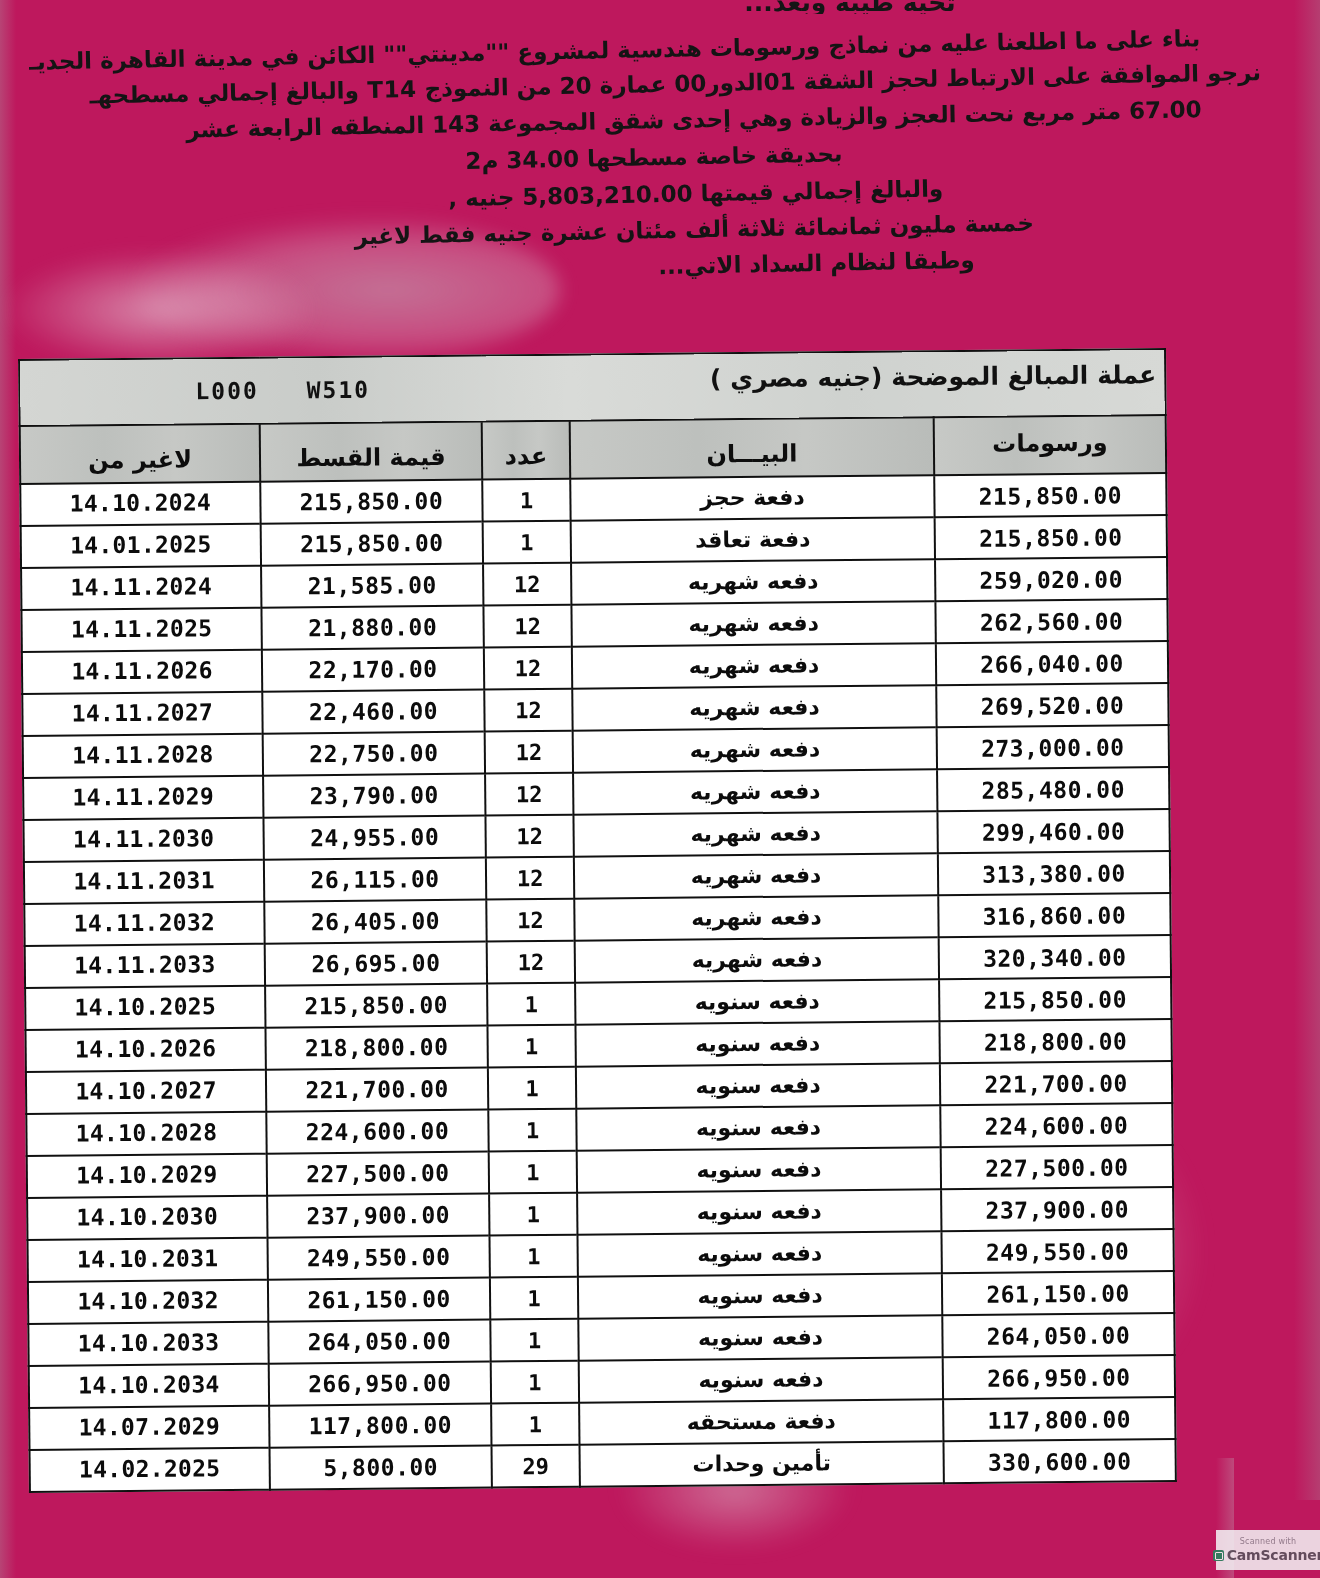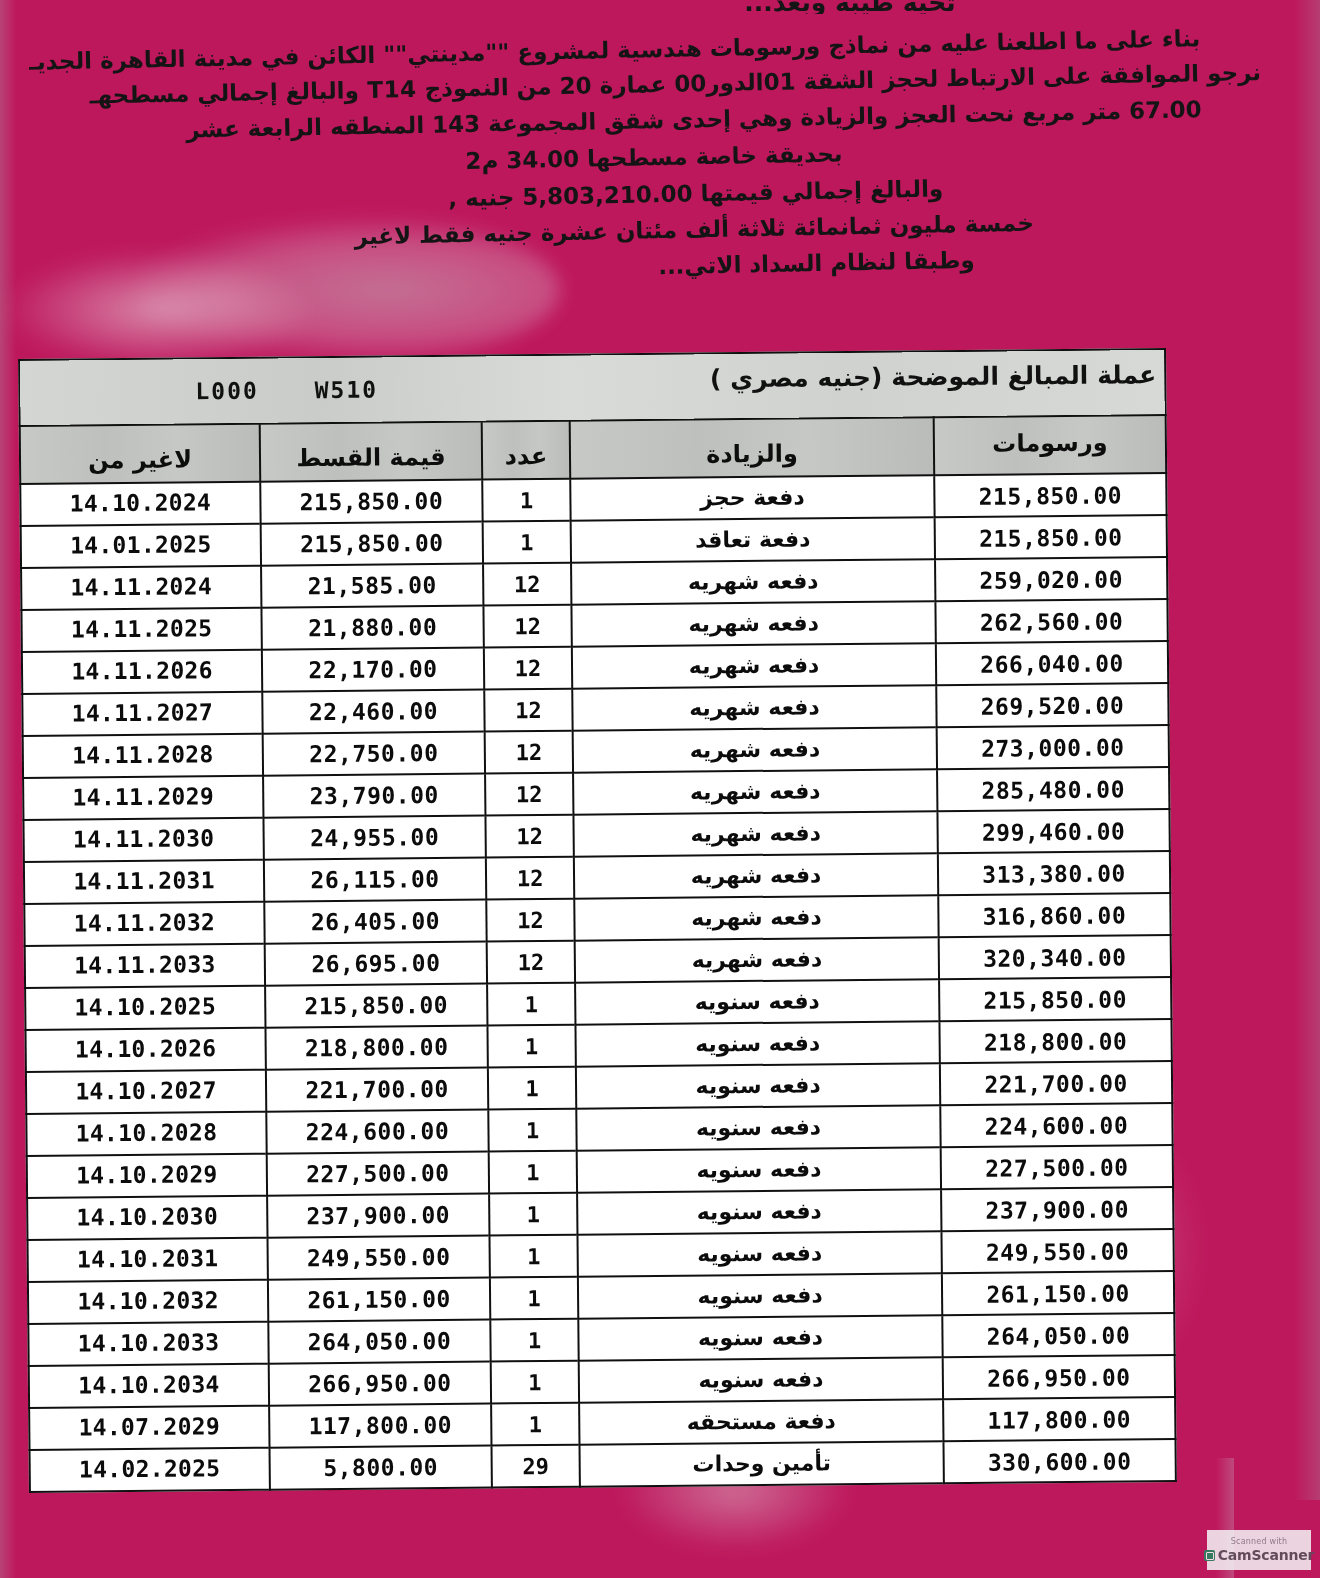--- a/index.html
+++ b/index.html
@@ -107,21 +107,21 @@
     letter-spacing:1.5px;
     display:inline-block;
     transform:translateY(-8px);
   }
   .curr-codes{
     position:absolute;left:175px;top:19px;
     font-family:"DejaVu Sans Mono","Liberation Mono",monospace;
     font-size:23px;font-weight:700;color:#111;
     letter-spacing:2px;direction:ltr;
   }
-  .curr-codes .c2{margin-left:40px;}
+  .curr-codes .c2{margin-left:32px;}
 
   
   .hd{
     height:56px;
     background:linear-gradient(to left,#b9bcb9 0%,#c6c8c5 35%,#bdc0bd 65%,#c7c9c6 100%) !important;
     text-align:center;
   }
   .hd span{
     font-family:"DejaVu Sans",sans-serif;
     font-size:24px;font-weight:700;color:#0d0d0d;
@@ -152,21 +152,21 @@
   }
   td.c-start{
     font-family:"DejaVu Sans Mono","Liberation Mono",monospace;
     font-size:23px;font-weight:700;color:#0c0c0c;
     text-align:center;direction:ltr;letter-spacing:.3px;
     vertical-align:bottom;padding-bottom:3px !important;
   }
 
   
   #cam{
-    position:absolute;right:9px;bottom:8px;
+    position:absolute;right:0;bottom:8px;
     width:104px;height:40px;
     background:#f4f4f6;
     border:0;
     opacity:.85;
     display:flex;flex-direction:column;
     align-items:center;justify-content:center;
     gap:1px;
   }
   #cam .cs-top{
     font-family:"DejaVu Sans",sans-serif;
@@ -234,21 +234,21 @@
           <td class="curr-cell" colspan="5">
             <span class="curr-txt">عملة المبالغ الموضحة (جنيه مصري  )</span>
             <span class="curr-codes">
               <span class="c1">L000</span>
               <span class="c2">W510</span>
             </span>
           </td>
         </tr>
         <tr>
           <th class="hd hd-total"><span>ورسومات</span></th>
-          <th class="hd"><span>والزيادة</span></th>
+          <th class="hd"><span>البيـــان</span></th>
           <th class="hd"><span>عدد</span></th>
           <th class="hd"><span>قيمة القسط</span></th>
           <th class="hd"><span>لاغير من</span></th>
         </tr>
       </thead>
       <tbody id="tbody">
           <tr>
             <td class="c-total">215,850.00</td>
             <td class="c-desc">دفعة حجز</td>
             <td class="c-count">1</td>

